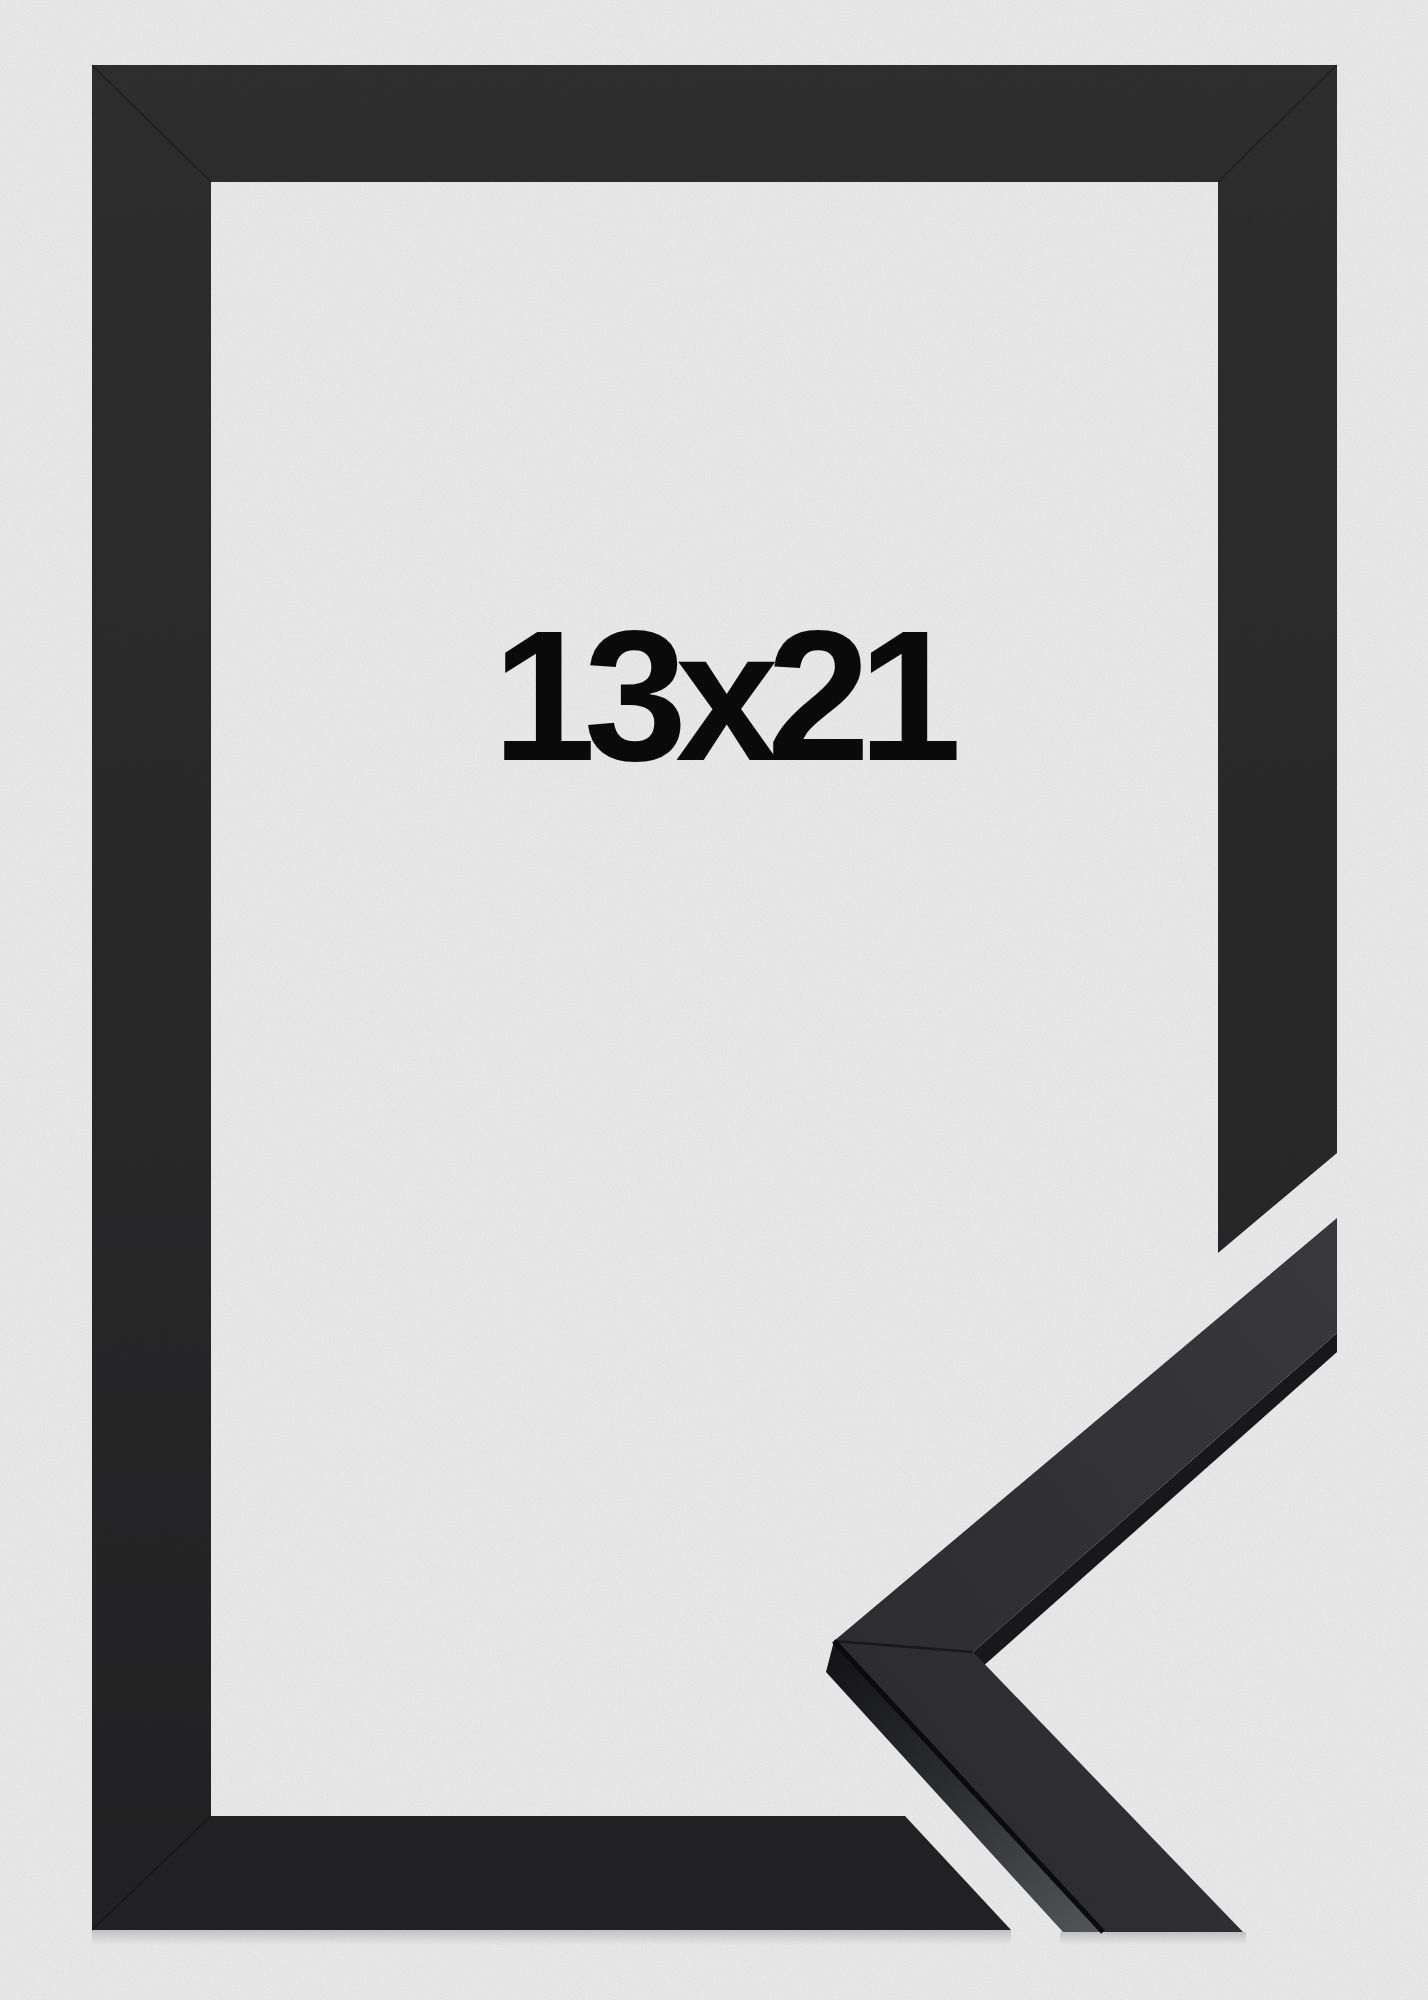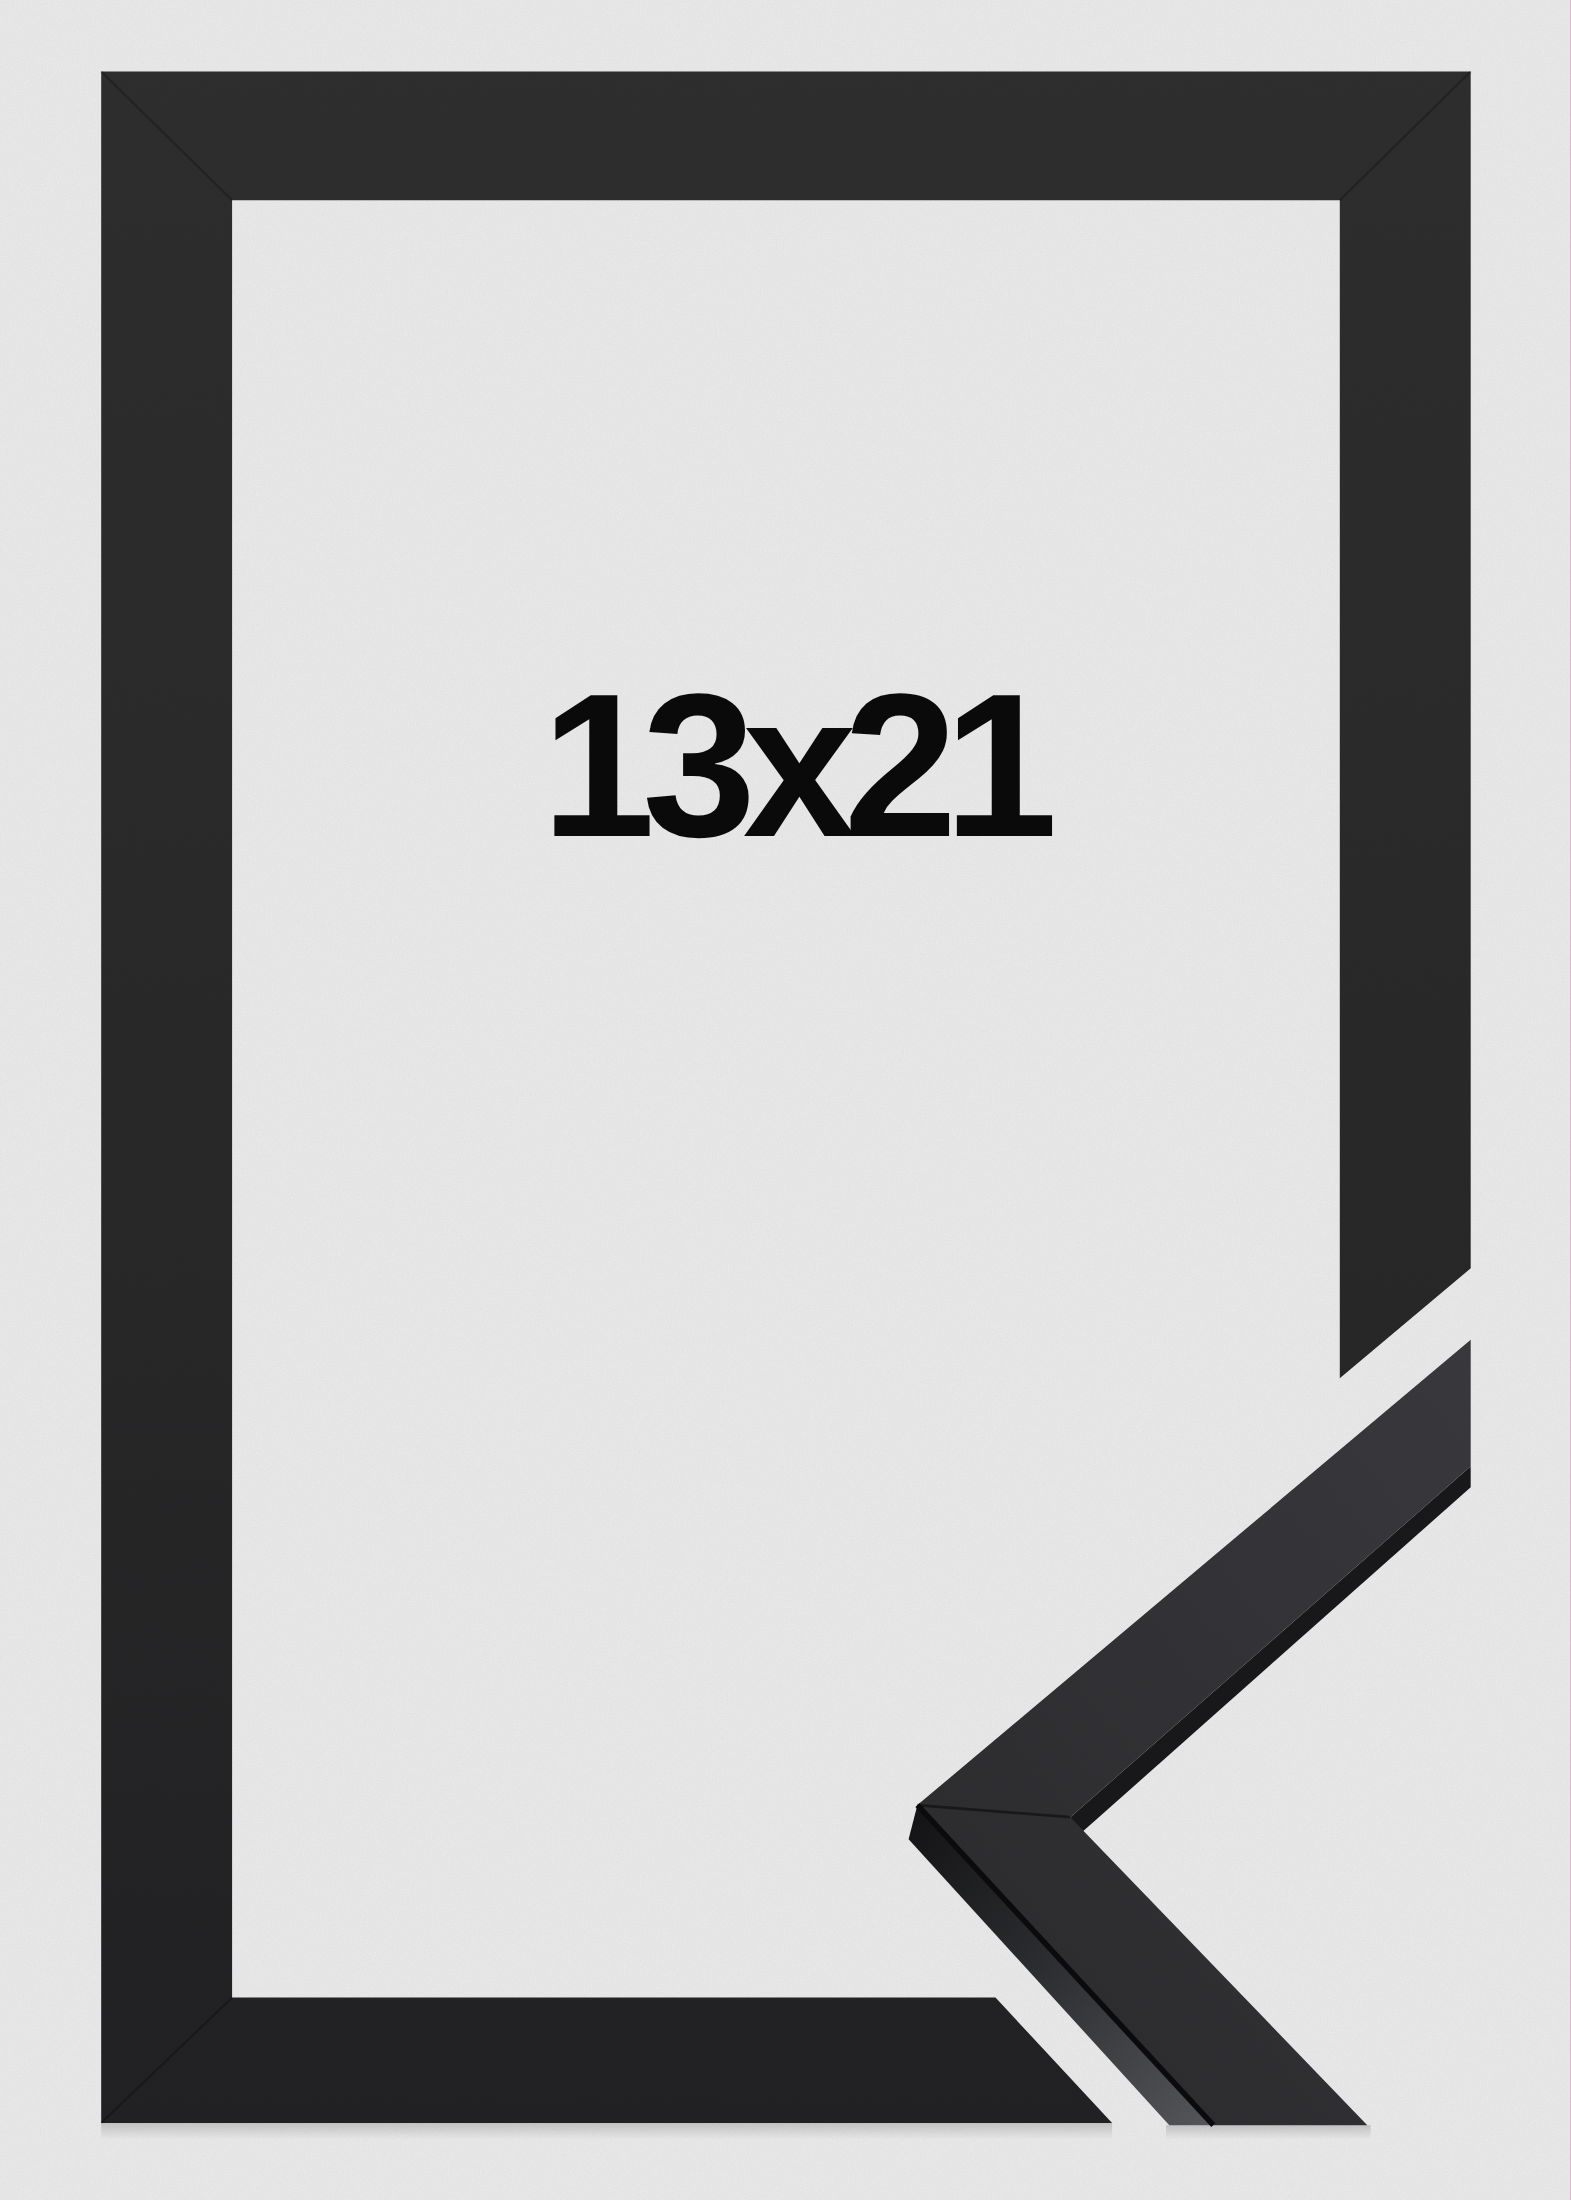--- a/index.html
+++ b/index.html
@@ -6,21 +6,21 @@
     margin: 0;
     padding: 0;
     background: #e8e8e9;
     font-family: "Liberation Sans", sans-serif;
   }
   .stage {
     position: relative;
     width: 1428px;
     height: 2000px;
     overflow: hidden;
-    background: #ec4899;
+    background: #bef264;
   }
   .stage svg {
     display: block;
     width: 1428px;
     height: 2000px;
   }
   .size-label-text {
     font-family: "Liberation Sans", "DejaVu Sans", sans-serif;
     font-weight: 700;
   }

